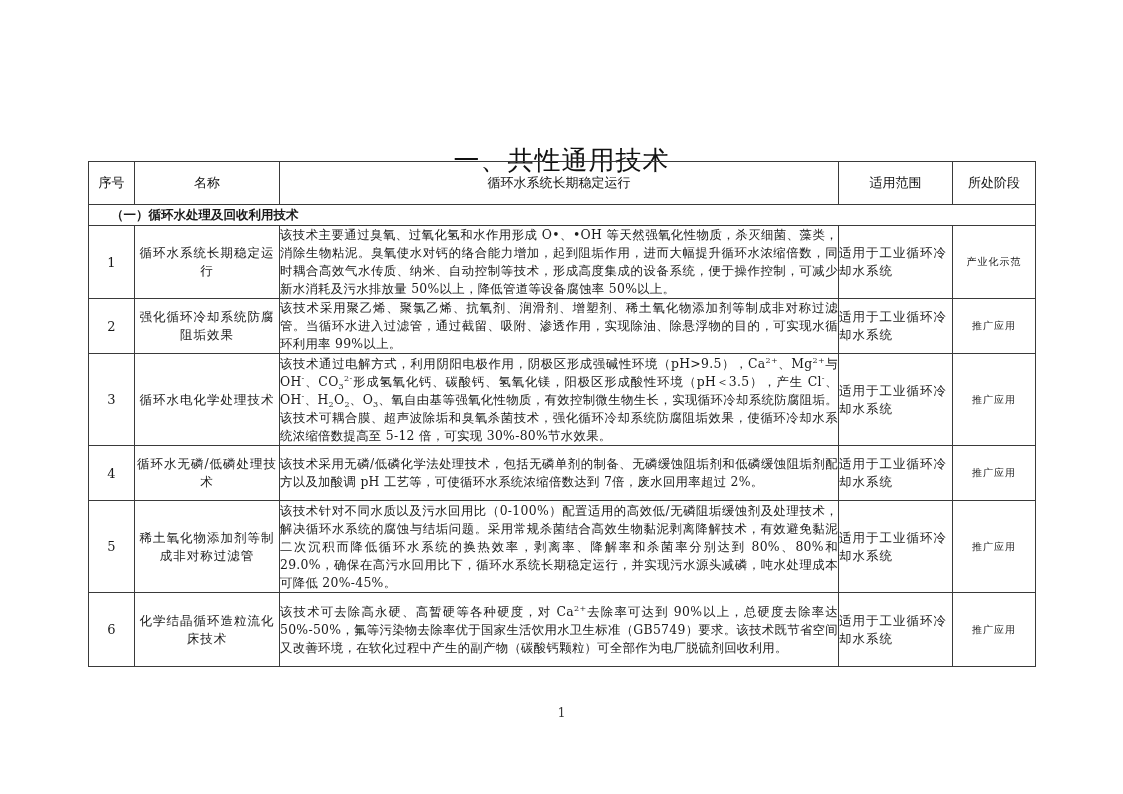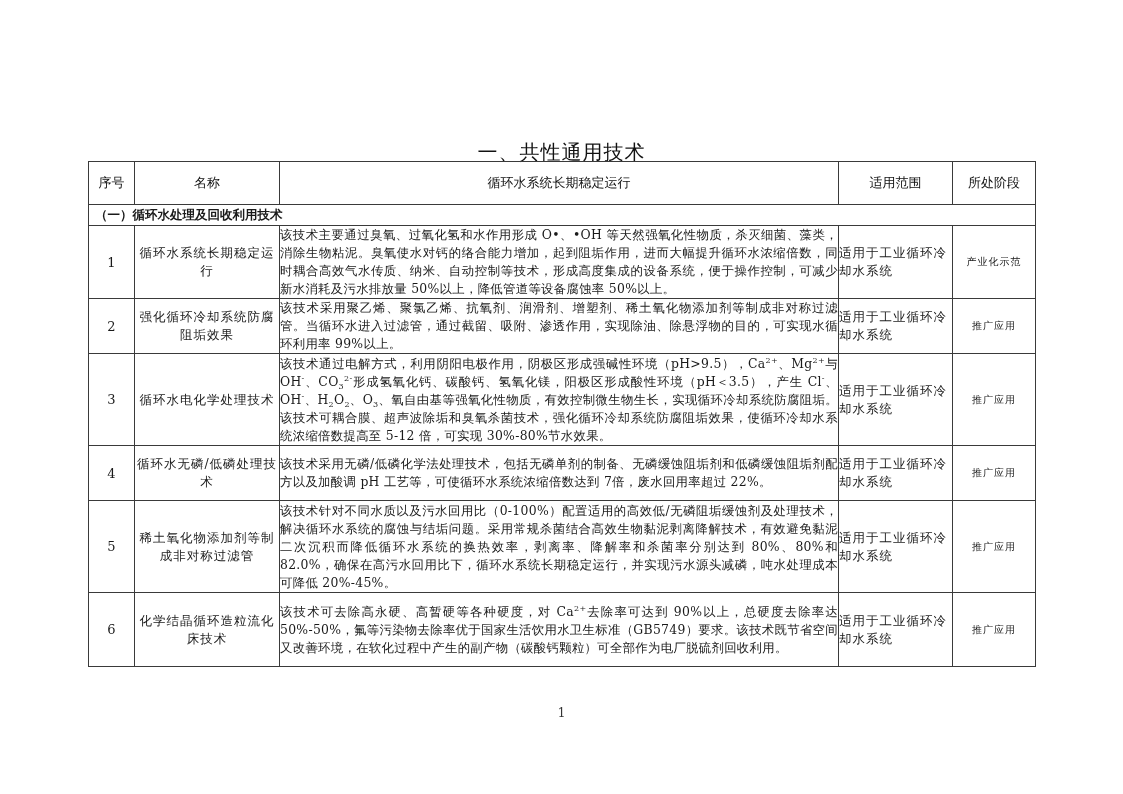--- a/index.html
+++ b/index.html
@@ -1,27 +1,27 @@
 <!DOCTYPE html>
 <html><head>
   <meta charset="utf-8">
   <style>
     html, body { margin: 0; padding: 0; background: #ffffff; }
     body { width: 1123px; height: 794px; position: relative; overflow: hidden;
            font-family: "DejaVu Serif", "Liberation Serif", serif; color: #1a1a1a; }
     .page-title { position: absolute; left: 0; top: 126px; width: 1123px; text-align: center;
-                  font-family: "DejaVu Sans", "Liberation Sans", sans-serif; font-size: 20px;
+                  font-family: "DejaVu Sans", "Liberation Sans", sans-serif; font-size: 26px;
                   font-weight: normal; letter-spacing: 1px; color: #111; }
     table.main { position: absolute; left: 88px; top: 161px; width: 947px;
                  border-collapse: collapse; table-layout: fixed; }
     table.main td, table.main th { border: 1.5px solid #3a3a3a; padding: 0; }
     th { font-family: "DejaVu Sans", "Liberation Sans", sans-serif; font-weight: normal;
          font-size: 13px; text-align: center; height: 42px; color: #111; }
     tr.section td { height: 20px; font-family: "DejaVu Sans", "Liberation Sans", sans-serif;
-         font-weight: bold; font-size: 12.5px; padding-left: 6px; text-align: left; }
+         font-weight: bold; font-size: 12.5px; padding-left: 22px; text-align: left; }
     td.idx { text-align: center; font-size: 13px; }
     td.name { text-align: center; font-size: 12.5px; line-height: 18px; padding: 0 8px; letter-spacing: 1px; }
     td.desc { font-size: 12.4px; line-height: 18px; padding: 0 6px; text-align: justify; letter-spacing: 0.3px; vertical-align: middle; }
     td.scope { font-size: 12.5px; line-height: 18px; padding: 0 10px; letter-spacing: 1px; }
     td.stage { text-align: center; font-size: 10px; line-height: 18px; padding: 0 14px; letter-spacing: 1px; }
     sup { font-size: 8px; line-height: 0; }
     sub { font-size: 8px; line-height: 0; }
     .page-number { position: absolute; left: 0; top: 706px; width: 1123px; text-align: center;
                    font-size: 12px; color: #333; }
   </style>
@@ -72,29 +72,29 @@
       <td class="idx">3</td>
       <td class="name">循环水电化学处理技术</td>
       <td class="desc"><span>该技术通过电解方式，利用阴阳电极作用，阴极区形成强碱性环境（pH&gt;9.5），Ca</span><sup>2+</sup><span>、Mg</span><sup>2+</sup><span>与 OH</span><sup>-</sup><span>、CO</span><sub>3</sub><sup>2-</sup><span>形成氢氧化钙、碳酸钙、氢氧化镁，阳极区形成酸性环境（pH＜3.5），产生 Cl</span><sup>-</sup><span>、OH</span><sup>-</sup><span>、H</span><sub>2</sub><span>O</span><sub>2</sub><span>、O</span><sub>3</sub><span>、氧自由基等强氧化性物质，有效控制微生物生长，实现循环冷却系统防腐阻垢。该技术可耦合膜、超声波除垢和臭氧杀菌技术，强化循环冷却系统防腐阻垢效果，使循环冷却水系统浓缩倍数提高至 5-12 倍，可实现 30%-80%节水效果。</span></td>
       <td class="scope">适用于工业循环冷却水系统</td>
       <td class="stage">推广应用</td>
     </tr>
 
     <tr style="height:55px">
       <td class="idx">4</td>
       <td class="name">循环水无磷/低磷处理技术</td>
-      <td class="desc">该技术采用无磷/低磷化学法处理技术，包括无磷单剂的制备、无磷缓蚀阻垢剂和低磷缓蚀阻垢剂配方以及加酸调 pH 工艺等，可使循环水系统浓缩倍数达到 7倍，废水回用率超过 22%。</td>
+      <td class="desc">该技术采用无磷/低磷化学法处理技术，包括无磷单剂的制备、无磷缓蚀阻垢剂和低磷缓蚀阻垢剂配方以及加酸调 pH 工艺等，可使循环水系统浓缩倍数达到 7倍，废水回用率超过 2%。</td>
       <td class="scope">适用于工业循环冷却水系统</td>
       <td class="stage">推广应用</td>
     </tr>
 
     <tr style="height:92px">
       <td class="idx">5</td>
       <td class="name">稀土氧化物添加剂等制成非对称过滤管</td>
-      <td class="desc">该技术针对不同水质以及污水回用比（0-100%）配置适用的高效低/无磷阻垢缓蚀剂及处理技术，解决循环水系统的腐蚀与结垢问题。采用常规杀菌结合高效生物黏泥剥离降解技术，有效避免黏泥二次沉积而降低循环水系统的换热效率，剥离率、降解率和杀菌率分别达到 80%、80%和 82.0%，确保在高污水回用比下，循环水系统长期稳定运行，并实现污水源头减磷，吨水处理成本可降低 20%-45%。</td>
+      <td class="desc">该技术针对不同水质以及污水回用比（0-100%）配置适用的高效低/无磷阻垢缓蚀剂及处理技术，解决循环水系统的腐蚀与结垢问题。采用常规杀菌结合高效生物黏泥剥离降解技术，有效避免黏泥二次沉积而降低循环水系统的换热效率，剥离率、降解率和杀菌率分别达到 80%、80%和 29.0%，确保在高污水回用比下，循环水系统长期稳定运行，并实现污水源头减磷，吨水处理成本可降低 20%-45%。</td>
       <td class="scope">适用于工业循环冷却水系统</td>
       <td class="stage">推广应用</td>
     </tr>
 
     <tr style="height:74px">
       <td class="idx">6</td>
       <td class="name">化学结晶循环造粒流化床技术</td>
       <td class="desc"><span>该技术可去除高永硬、高暂硬等各种硬度，对 Ca</span><sup>2+</sup><span>去除率可达到 90%以上，总硬度去除率达 50%-50%，氟等污染物去除率优于国家生活饮用水卫生标准（GB5749）要求。该技术既节省空间又改善环境，在软化过程中产生的副产物（碳酸钙颗粒）可全部作为电厂脱硫剂回收利用。</span></td>
       <td class="scope">适用于工业循环冷却水系统</td>
       <td class="stage">推广应用</td>

